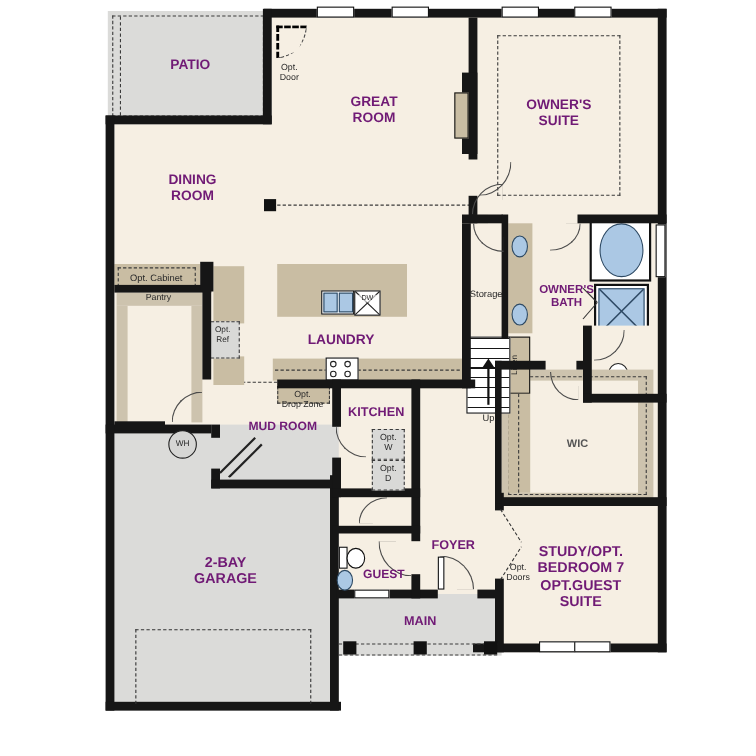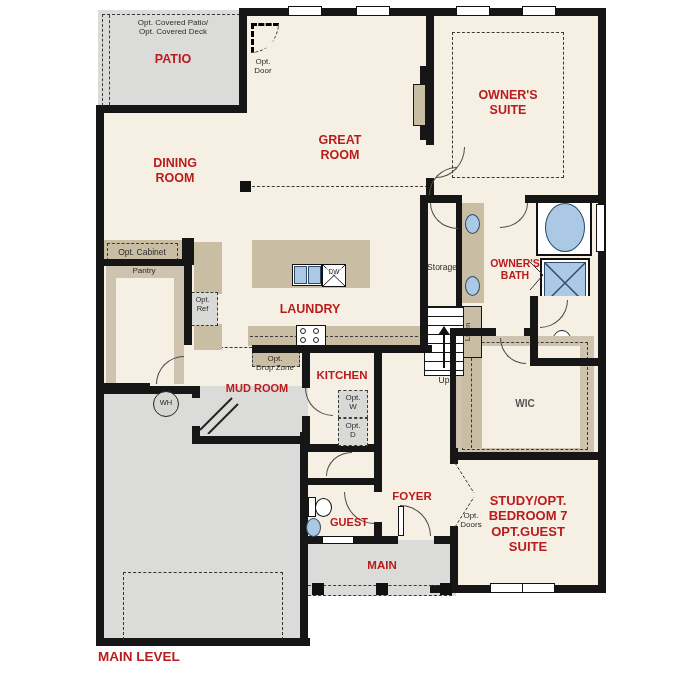--- a/index.html
+++ b/index.html
@@ -5,21 +5,21 @@
   html,body{margin:0;padding:0;background:#ffffff;}
   #plan{position:relative;width:687px;height:687px;background:#ffffff;overflow:hidden;
         font-family:"Liberation Sans",sans-serif;}
   .el{position:absolute;box-sizing:border-box;}
   .w{background:#161616;}
   .floor{background:#f6efe3;}
   .out{background:#dbdbd9;}
   .cab{background:#c9bda3;}
   .band{background:#cdc3ae;}
   .gbox{background:#d9d9d7;}
-  .lbl{font-weight:bold;color:#b91c1c;text-align:center;white-space:pre-line;line-height:1.18;}
+  .lbl{font-weight:bold;color:#701a75;text-align:center;white-space:pre-line;line-height:1.18;}
   .sl{font-weight:normal;color:#2a2a2a;text-align:center;white-space:pre-line;line-height:1.15;}
   .dash{border:1px dashed #3a3a3a;}
   .dline-h{border-top:1px dashed #3a3a3a;}
   .dline-v{border-left:1px dashed #3a3a3a;}
   .win{background:#ffffff;border:1px solid #111;}
   .blue{background:#abc8e4;border:1px solid #2e4a64;}
   .a-tr{border-top:1px solid #4a4a4a;border-right:1px solid #4a4a4a;border-top-right-radius:100% 100%;}
   .a-tl{border-top:1px solid #4a4a4a;border-left:1px solid #4a4a4a;border-top-left-radius:100% 100%;}
   .a-br{border-bottom:1px solid #4a4a4a;border-right:1px solid #4a4a4a;border-bottom-right-radius:100% 100%;}
   .a-bl{border-bottom:1px solid #4a4a4a;border-left:1px solid #4a4a4a;border-bottom-left-radius:100% 100%;}
@@ -35,22 +35,20 @@
 
 <div id="plan">
 
   <div class="el floor" style="left:104px;top:10px;width:496px;height:583px;"></div>
   <div class="el out" style="left:98px;top:10px;width:149px;height:103px;"></div>
   <div class="el out" style="left:100px;top:386px;width:208px;height:260px;"></div>
   <div class="el out" style="left:308px;top:540px;width:148px;height:56px;"></div>
 
   <div class="el dash" style="left:102px;top:14px;width:138px;height:92px;"></div>
   <div class="el dline-v" style="left:109px;top:15px;width:1px;height:90px;"></div>
-  <div class="el sl" style="left:118px;top:18px;width:110px;font-size:8px;">Opt. Covered Patio/
-Opt. Covered Deck</div>
   <div class="el lbl" style="left:136px;top:52px;width:74px;font-size:12.5px;">PATIO</div>
 
   <div class="el dash" style="left:452px;top:32px;width:112px;height:146px;"></div>
   <div class="el dline-h" style="left:252px;top:186px;width:176px;height:1px;"></div>
   <div class="el post" style="left:240px;top:181px;width:11px;height:11px;"></div>
   <div class="el dline-h" style="left:220px;top:347px;width:32px;height:1px;"></div>
 
   <div class="el cab" style="left:104px;top:240px;width:78px;height:25px;"></div>
   <div class="el dash" style="left:107px;top:243px;width:71px;height:18px;"></div>
   <div class="el sl" style="left:108px;top:248px;width:68px;font-size:8.5px;">Opt. Cabinet</div>
@@ -222,35 +220,36 @@
 
   <div class="el" style="left:123px;top:572px;width:160px;height:68px;border-top:1px dashed #333;border-left:1px dashed #333;border-right:1px dashed #333;"></div>
   <div class="el dline-h" style="left:308px;top:585px;width:144px;height:1px;"></div>
   <div class="el dline-h" style="left:308px;top:595px;width:144px;height:1px;"></div>
   <div class="el post" style="left:312px;top:583px;width:12px;height:12px;"></div>
   <div class="el post" style="left:376px;top:583px;width:12px;height:12px;"></div>
   <div class="el post" style="left:440px;top:583px;width:12px;height:12px;"></div>
 
   <div class="el sl" style="left:246px;top:57px;width:34px;font-size:8px;">Opt.
 Door</div>
-  <div class="el lbl" style="left:298px;top:85px;width:84px;font-size:12.5px;margin-top:48px;">GREAT
+  <div class="el lbl" style="left:298px;top:85px;width:84px;font-size:12.5px;">GREAT
 ROOM</div>
   <div class="el lbl" style="left:466px;top:88px;width:84px;font-size:12.5px;">OWNER'S
 SUITE</div>
   <div class="el lbl" style="left:135px;top:156px;width:80px;font-size:12.5px;">DINING
 ROOM</div>
   <div class="el lbl" style="left:270px;top:302px;width:80px;font-size:12.5px;">LAUNDRY</div>
   <div class="el lbl" style="left:484px;top:257px;width:62px;font-size:10.5px;">OWNER'S
 BATH</div>
   <div class="el lbl" style="left:220px;top:382px;width:74px;font-size:11px;">MUD ROOM</div>
   <div class="el lbl" style="left:308px;top:369px;width:68px;font-size:11.5px;">KITCHEN</div>
+  <div class="el lbl" style="left:160px;top:503px;width:90px;font-size:13px;">2-BAY
+GARAGE</div>
   <div class="el lbl" style="left:326px;top:516px;width:46px;font-size:11px;">GUEST</div>
   <div class="el lbl" style="left:384px;top:490px;width:56px;font-size:11.5px;">FOYER</div>
   <div class="el sl" style="left:452px;top:511px;width:38px;font-size:8px;">Opt.
 Doors</div>
   <div class="el lbl" style="left:460px;top:493px;width:136px;font-size:13px;">STUDY/OPT.
 BEDROOM 7
 OPT.GUEST
 SUITE</div>
   <div class="el lbl" style="left:350px;top:559px;width:64px;font-size:11.5px;">MAIN</div>
-  <div class="el lbl" style="left:98px;top:649px;width:120px;font-size:13.5px;text-align:left;">MAIN LEVEL</div>
 
 </div>
 
 </body></html>

